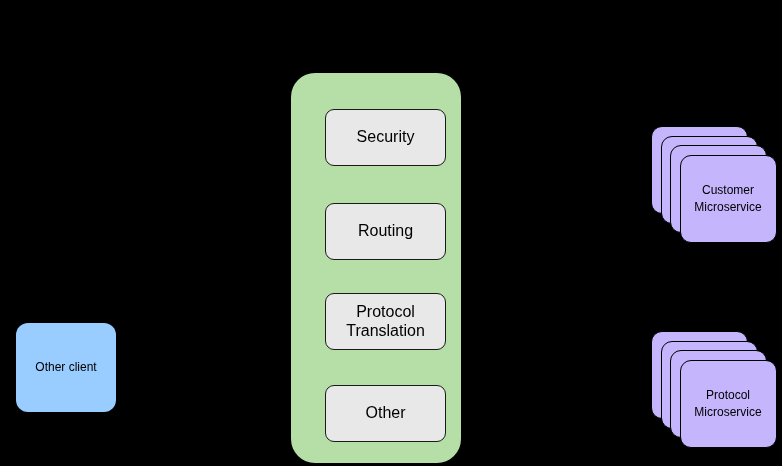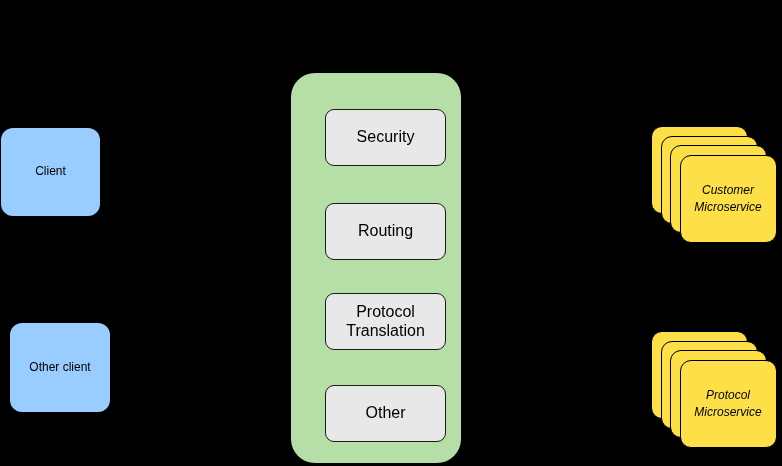--- a/index.html
+++ b/index.html
@@ -24,21 +24,21 @@
     background: #99CCFF;
     border-radius: 12px;
     display: flex;
     align-items: center;
     justify-content: center;
     text-align: center;
     font-size: 12px;
     line-height: 1.3;
   }
   .client-1 { left: 1px; top: 128px; }
-  .client-2 { left: 10px; top: 323px; height: 89px; width: 100px; }
+  .client-2 { left: 16px; top: 323px; height: 89px; width: 100px; }
 
   
   .gateway {
     position: absolute;
     left: 291px;
     top: 73px;
     width: 170px;
     height: 390px;
     background: #B5DFA6;
     border-radius: 24px;
@@ -69,47 +69,43 @@
     position: absolute;
     width: 127px;
     height: 118px;
   }
   .stack-customer { left: 651px; top: 126px; }
   .stack-payments { left: 651px; top: 331px; }
   .layer {
     position: absolute;
     width: 95px;
     height: 86px;
-    background: #fde047;
+    background: #c4b5fd;
     border: 1.5px solid #000000;
     border-radius: 11px;
-    font-style: italic;
   }
   .layer-0 { left: 0;      top: 0; }
   .layer-1 { left: 9.5px;  top: 9.5px; }
   .layer-2 { left: 19px;   top: 19px; }
   .layer-3 { left: 28.5px; top: 28.5px; }
   .layer-front {
     display: flex;
     align-items: center;
     justify-content: center;
     text-align: center;
     font-size: 12px;
     line-height: 1.35;
   }
   .prewrap { white-space: pre-line; }
 </style>
 </head>
 <body>
 
 <div class="canvas">
 
-  <div class="client-box client-1">
-    <span>Client</span>
-  </div>
   <div class="client-box client-2">
     <span>Other client</span>
   </div>
 
   <div class="gateway">
     <div class="module module-0">
       <span>Security</span>
     </div>
     <div class="module module-1">
       <span>Routing</span>

